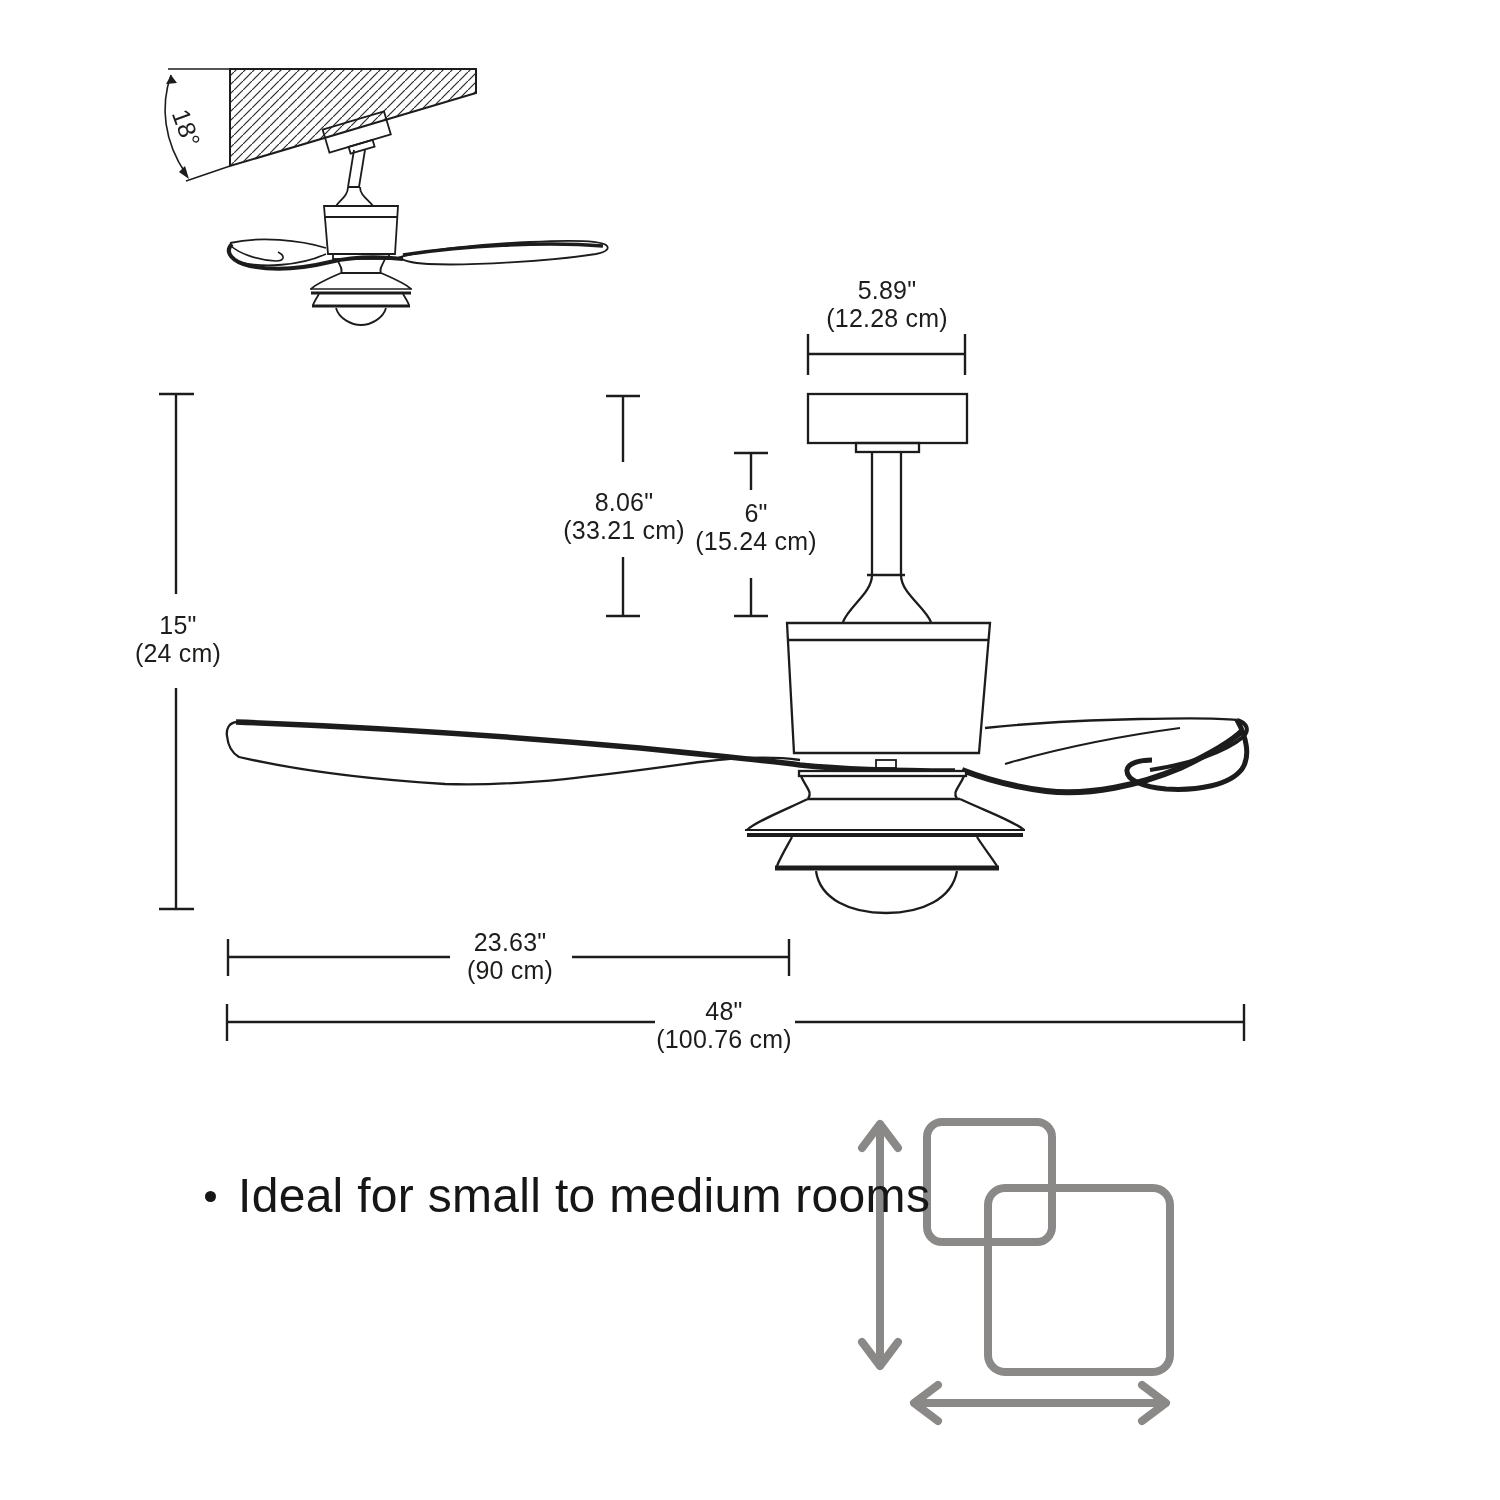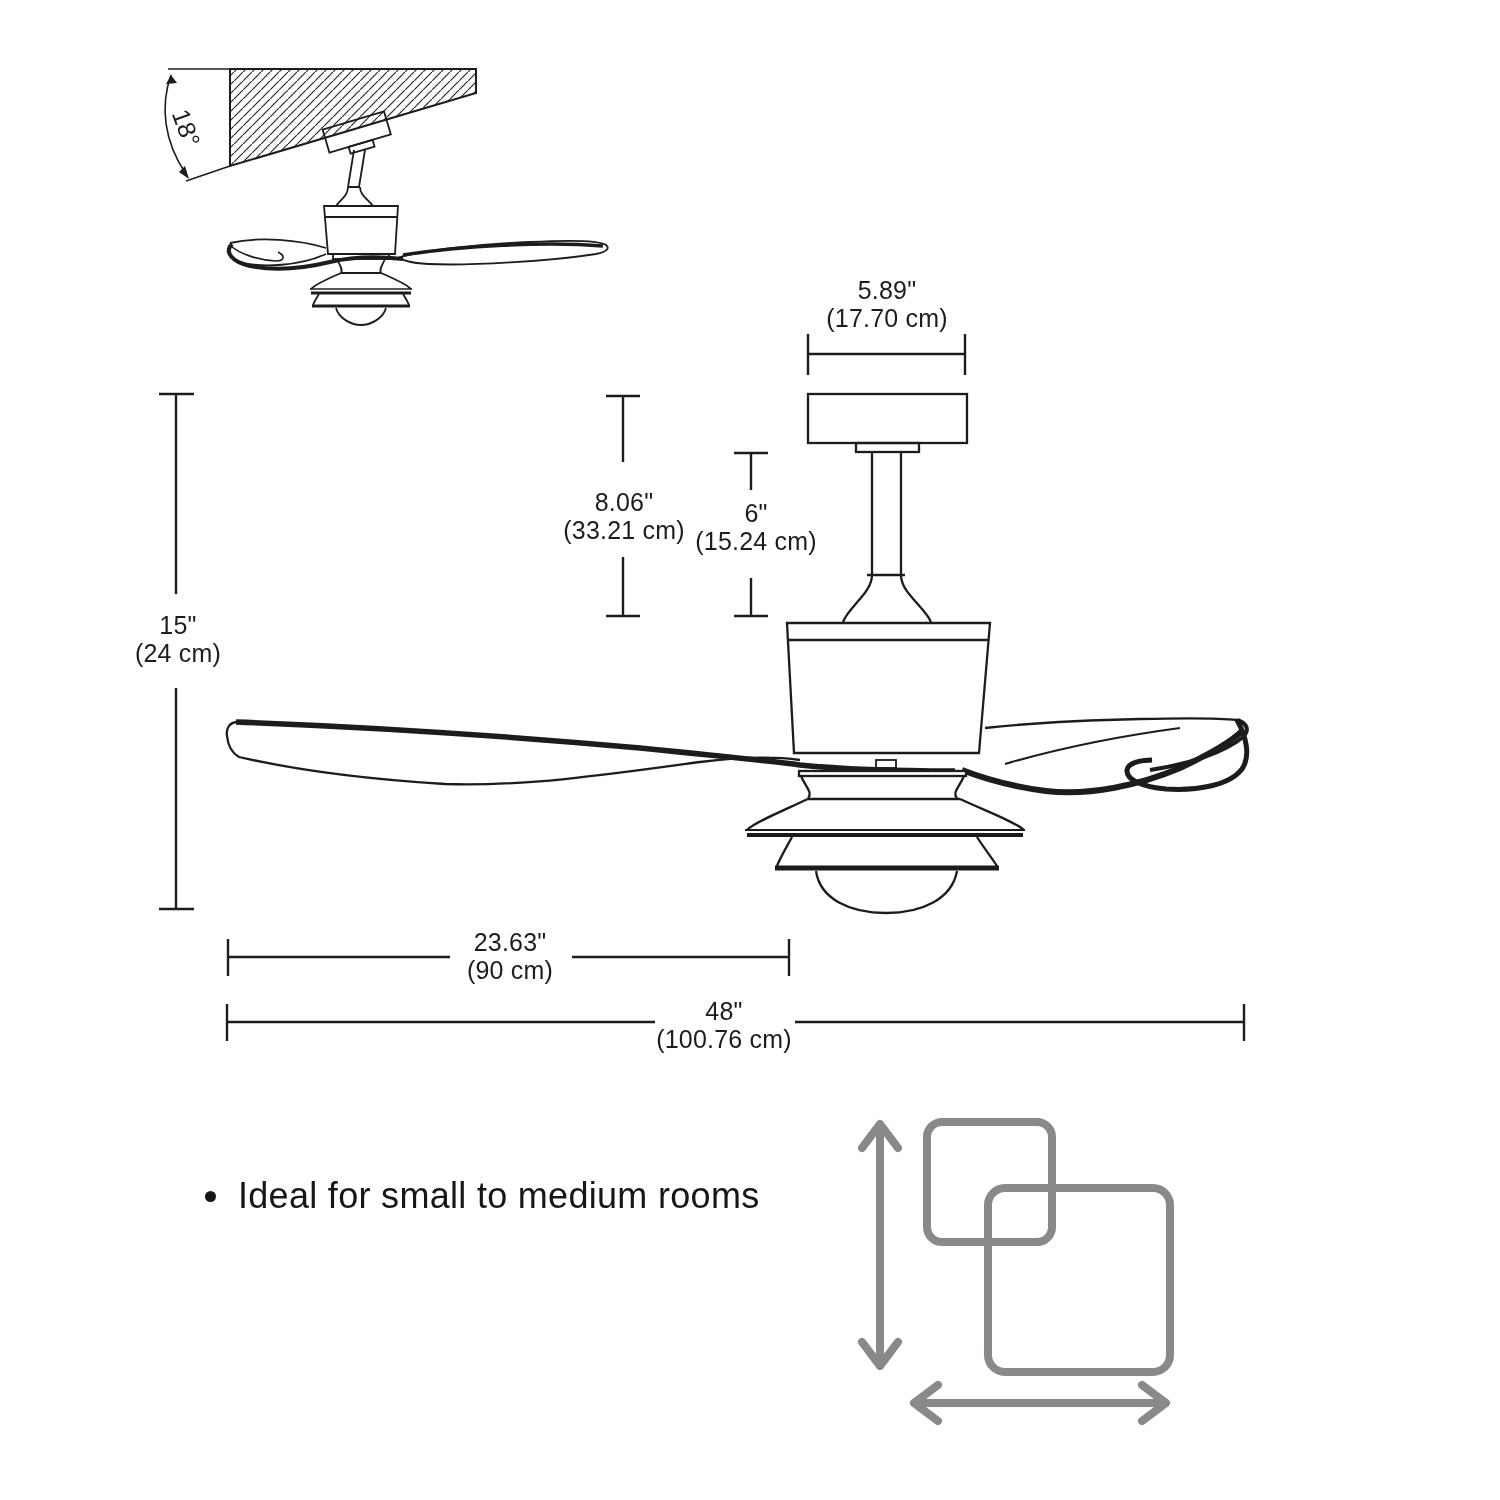--- a/index.html
+++ b/index.html
@@ -19,21 +19,21 @@
   }
   .features{
     position:absolute;left:205px;top:1172px;
   }
   .feature-row{display:flex;align-items:center;margin-bottom:24px;}
   .feature-dot{
     width:11px;height:11px;border-radius:50%;background:#161616;
     margin-right:22px;flex:0 0 auto;
   }
   .feature-text{
-    font-size:36px;line-height:48px;color:#161616;letter-spacing:0.3px;white-space:nowrap;
+    font-size:48px;line-height:48px;color:#161616;letter-spacing:0.3px;white-space:nowrap;
   }
 </style>
 </head>
 <body>
 
 <div id="canvas">
 
   <svg id="lineart" width="1500" height="1500" viewBox="0 0 1500 1500">
     <defs>
       <pattern id="hatch" width="9" height="9" patternUnits="userSpaceOnUse">
@@ -178,21 +178,21 @@
         <polyline points="938,1385 914,1403 938,1421"></polyline>
         <polyline points="1142,1385 1166,1403 1142,1421"></polyline>
       </g>
     </g>
   </svg>
 
   <div class="angle-label" style="left:186px;top:128px;">18°</div>
 
   <div class="dim" style="left:887px;top:304px;">
     <div>5.89"</div>
-    <div>(17.70 cm)</div>
+    <div>(12.28 cm)</div>
   </div>
 
   <div class="dim" style="left:624px;top:516px;">
     <div>8.06"</div>
     <div>(33.21 cm)</div>
   </div>
 
   <div class="dim" style="left:756px;top:527px;">
     <div>6"</div>
     <div>(15.24 cm)</div>

